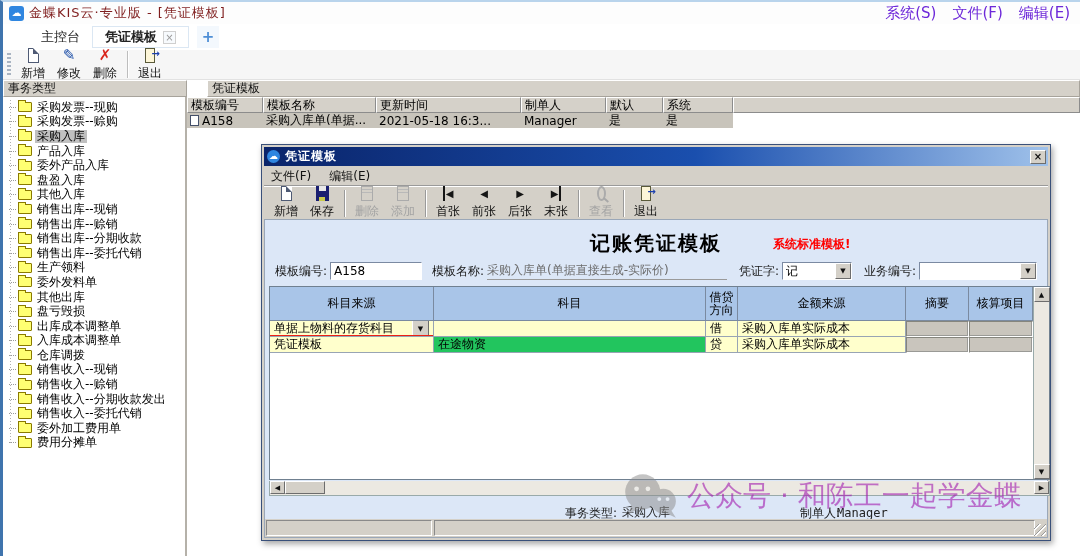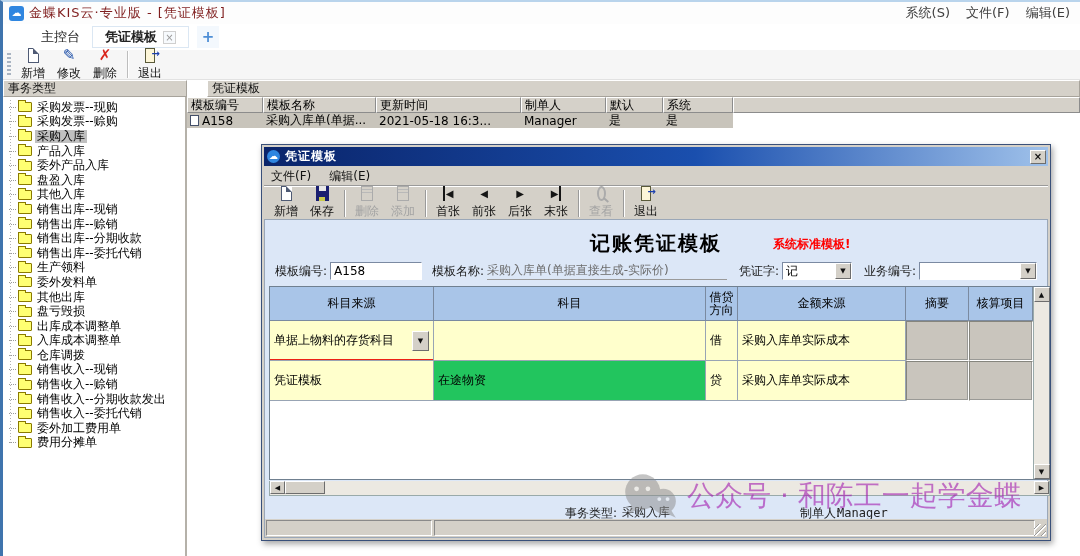--- a/index.html
+++ b/index.html
@@ -6,21 +6,21 @@
   html,body { width:1080px; height:556px; font-family:"DejaVu Sans",sans-serif; }
   .app { position:relative; width:1080px; height:556px; background:#fff; overflow:hidden;
          border-top:2px solid #b9d4ec; border-left:3px solid #3f74ad; }
 
   
   .titlebar { height:22px; display:flex; align-items:center; padding:0 10px 0 6px; background:#fdfdfd; }
   .appicon { display:inline-flex; align-items:center; justify-content:center; width:15px; height:15px;
              border-radius:3px; background:#2f86e0; color:#fff; font-size:10px; line-height:1; margin-right:5px; }
   .apptitle { color:#7f1d1d; font-size:13px; letter-spacing:1px; }
   .topmenus { margin-left:auto; display:flex; gap:16px; }
-  .topmenus span { font-size:13px; color:#404040; cursor:default; }
+  .topmenus span { font-size:15px; color:#6d28d9; cursor:default; }
 
   
   .tabbar { height:26px; display:flex; align-items:center; padding-left:26px; background:#fff; }
   .tab { height:22px; display:flex; align-items:center; padding:0 12px; font-size:13px; color:#222; }
   .tab.active { background:#fff; border:1px solid #dbe7f3; font-weight:bold; }
   .tabx { display:inline-flex; align-items:center; justify-content:center; width:13px; height:13px; margin-left:6px;
           border:1px solid #cfcfcf; color:#9a9a9a; font-size:10px; font-weight:normal; background:#f7fafd; }
   .tabplus { margin-left:8px; width:22px; height:22px; display:flex; align-items:center; justify-content:center;
              color:#4f8fd6; font-size:15px; font-weight:bold; background:#f3f8fd; }
 
@@ -129,21 +129,21 @@
   .combo-btn { width:16px; height:16px; background:#d4d0c8; border:1px solid; border-color:#fff #6d6d6d #6d6d6d #fff;
                font-size:7px; display:flex; align-items:center; justify-content:center; color:#111; }
   .combo.wide { margin-right:2px; }
 
   .grid { position:absolute; left:4px; top:66px; width:781px; height:194px; display:flex;
           border:1px solid #708090; background:#fff; }
   .gtable { width:763px; display:flex; flex-direction:column; }
   .ghead { display:flex; height:34px; background:#a9c5e8; }
   .gh { border-right:1px solid #7a8aa0; border-bottom:1px solid #7a8aa0; font-size:12px; color:#000;
         display:flex; align-items:center; justify-content:center; text-align:center; line-height:13px; padding:16px 2px; }
-  .grow { display:flex; height:40px; }
+  .grow { display:flex; height:16px; }
   .gc { border-right:1px solid #98a4b4; border-bottom:1px solid #98a4b4; font-size:12px; color:#000;
         display:flex; align-items:center; padding:0 4px; overflow:hidden; white-space:nowrap; position:relative; }
   .g0{width:164px;} .g1{width:272px;} .g2{width:32px; justify-content:flex-start;} .g3{width:168px;}
   .g4{width:63px;} .g5{width:64px;}
   .cy { background:#ffffcc; }
   .cw { background:#22c55e; }
   .cgray { background:#c9c5bd; border:1px solid #85857d; border-right-color:#fff; border-bottom-color:#fff;
            box-shadow:inset -1px -1px 0 #9a9a96; }
   .gcombo { margin-left:auto; width:17px; height:20px; background:#d4d0c8; border:1px solid;
             border-color:#fff #6d6d6d #6d6d6d #fff; font-size:7px; color:#111;

